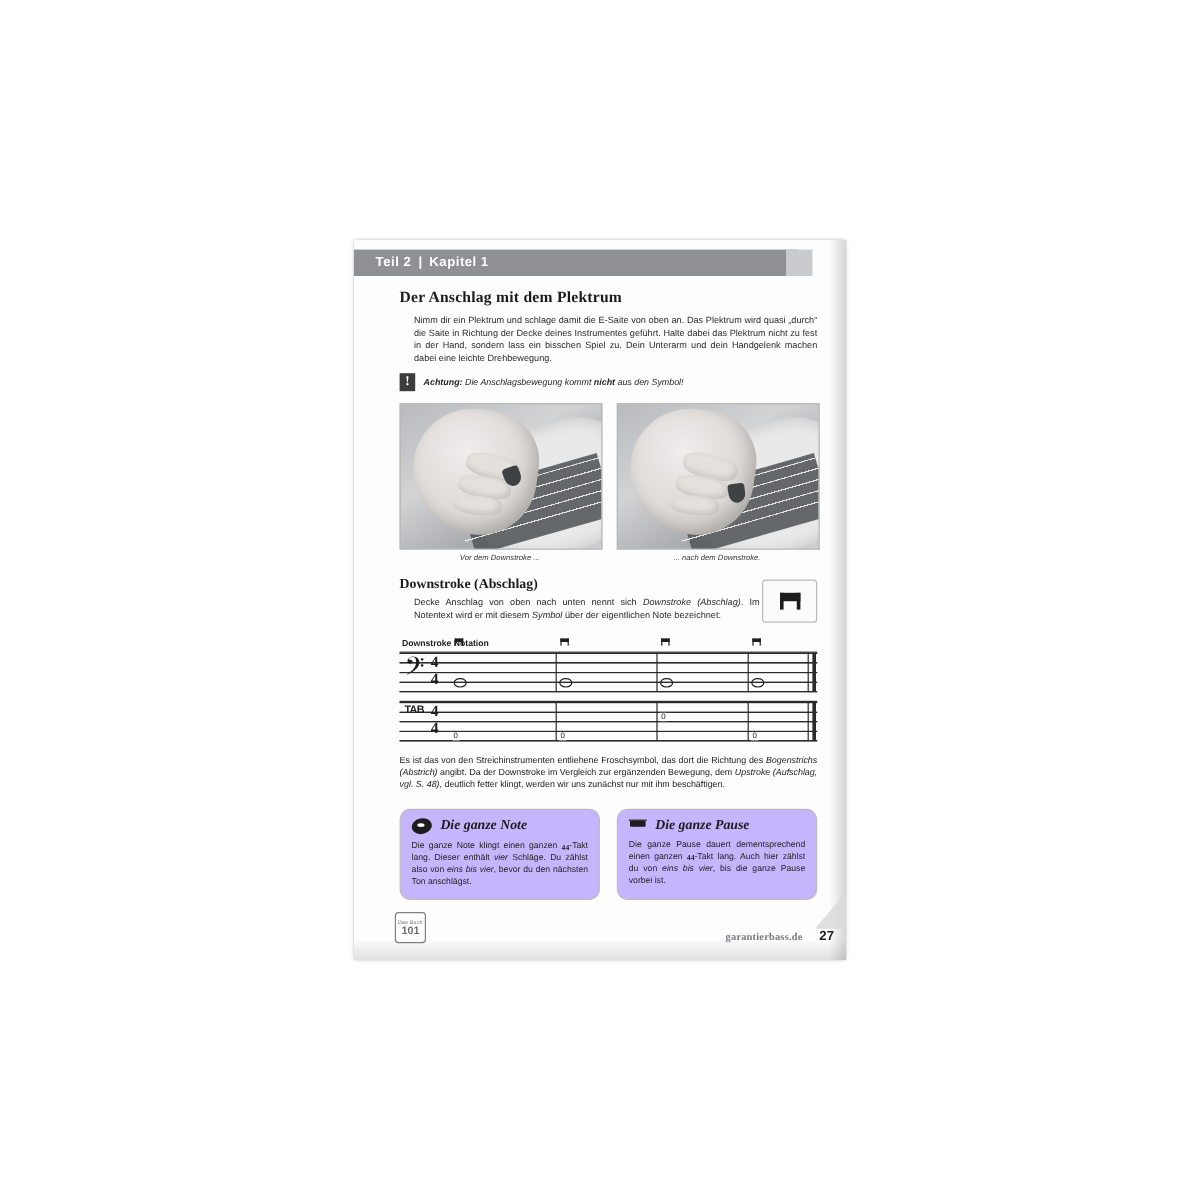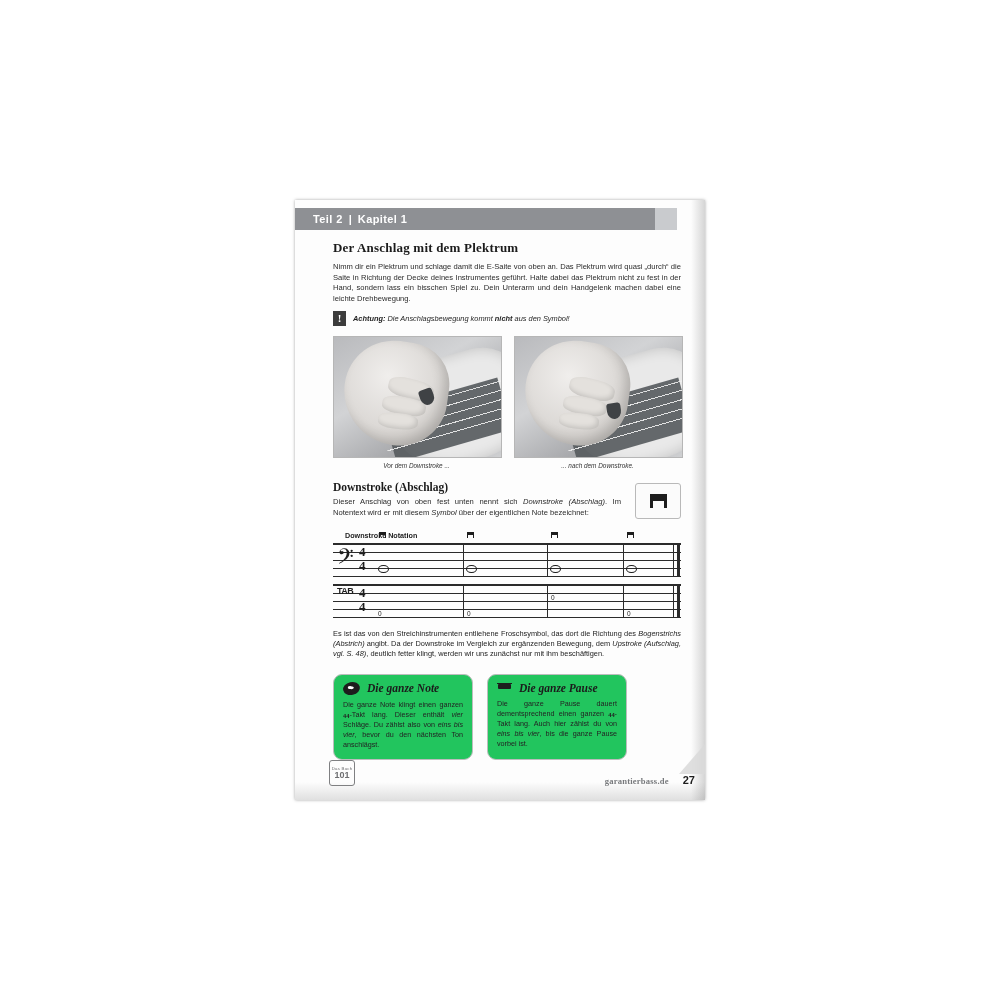--- a/index.html
+++ b/index.html
@@ -108,21 +108,21 @@
     font-weight: bold;
     color: #1b1b1b;
     margin: 0 0 6px 0;
     letter-spacing: 0.2px;
   }
 
   p.body-text {
     font-size: 7.6px;
     line-height: 10.6px;
     color: #2a2a2a;
-    margin: 0 0 7px 0;
+    margin: 0 0 7px 12px;
     text-align: justify;
   }
 
   
   .attention-row {
     display: flex;
     align-items: flex-start;
     margin: 6px 0 10px 0;
   }
   .attention-mark {
@@ -272,21 +272,21 @@
     border-bottom: none;
     box-sizing: border-box;
   }
   .downstroke-text { width: 288px; }
 
   
   .notation-label {
     font-size: 7.2px;
     font-weight: bold;
     color: #1c1c1c;
-    margin: 12px 0 3px 12px;
+    margin: 12px 0 3px 2px;
   }
 
   
   .staff-wrap { margin-bottom: 4px; }
   .staff {
     position: relative;
     width: 348px;
     height: 34px;
     background:
       repeating-linear-gradient(
@@ -370,25 +370,25 @@
     margin: 10px 0 0 0;
   }
 
   
   .info-row {
     display: flex;
     gap: 14px;
     margin-top: 14px;
   }
   .info-box {
-    width: 140px;
+    width: 167px;
     border: 1px solid #bdbdbd;
     border-radius: 9px;
     padding: 7px 9px 9px 9px;
-    background: #22c55e;
+    background: #c4b5fd;
     box-sizing: border-box;
   }
   .info-head {
     display: flex;
     align-items: center;
     gap: 7px;
     margin-bottom: 5px;
   }
   .info-head .title {
     font-family: "Liberation Serif", serif;
@@ -566,21 +566,21 @@
           </div>
           <div class="photo-caption">... nach dem Downstroke.</div>
         </div>
       </div>
 
       <div class="downstroke-block">
         <h2 class="sub-title">Downstroke (Abschlag)</h2>
         <div class="symbol-box">
           <div class="downstroke-glyph"></div>
         </div>
-        <p class="body-text downstroke-text"><span>Dieser Anschlag von oben fest unten nennt sich </span><i>Downstroke (Abschlag)</i><span>. Im Notentext wird er mit diesem </span><i>Symbol</i><span> über der eigentlichen Note bezeichnet:</span></p>
+        <p class="body-text downstroke-text"><span>Decke Anschlag von oben nach unten nennt sich </span><i>Downstroke (Abschlag)</i><span>. Im Notentext wird er mit diesem </span><i>Symbol</i><span> über der eigentlichen Note bezeichnet:</span></p>
       </div>
 
       <div class="notation-label">Downstroke Notation</div>
 
       <div class="staff-wrap">
         <div class="staff">
           <div class="line" style="top:0px"></div>
           <div class="line" style="top:8px"></div>
           <div class="line" style="top:16px"></div>
           <div class="line" style="top:24px"></div>

